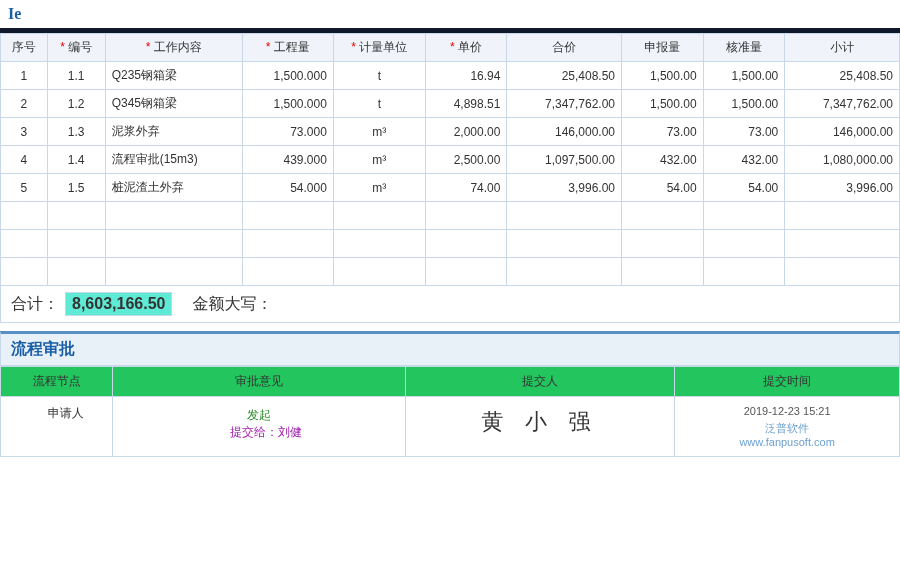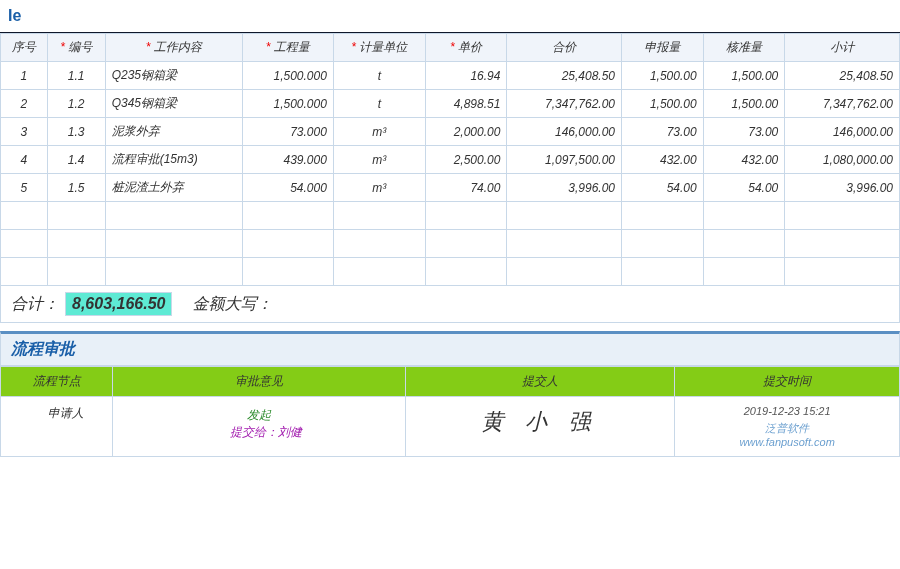--- a/index.html
+++ b/index.html
@@ -13,35 +13,35 @@
       width: 900px;
       min-height: 569px;
       background: #fff;
       overflow: hidden;
     }
     
     .top-nav {
       display: flex;
       align-items: center;
       background: #fff;
-      border-bottom: 1px solid #0f172a;
+      border-bottom: 5px solid #0f172a;
       height: 33px;
       padding: 0 8px;
       gap: 4px;
+      font-family: Liberation Serif, serif;
     }
     .nav-logo {
       font-size: 16px;
       font-weight: bold;
       color: #1a5fa8;
       margin-right: 8px;
     }
     
     .main-content {
       padding: 0;
-      font-style: italic;
     }
     table.data-table {
       width: 100%;
       border-collapse: collapse;
       font-size: 12px;
     }
     table.data-table th {
       background: #f0f4fa;
       border: 1px solid #c8d8e8;
       padding: 5px 4px;
@@ -115,21 +115,21 @@
       font-weight: bold;
       margin-top: 8px;
     }
     table.workflow-table {
       width: 100%;
       border-collapse: collapse;
       font-size: 12px;
       margin-top: 0;
     }
     table.workflow-table th {
-      background: #84cc16;
+      background: #22c55e;
       border: 1px solid #c8d8e8;
       padding: 6px 8px;
       text-align: center;
       font-weight: normal;
       color: #333;
     }
     table.workflow-table td {
       border: 1px solid #c8d8e8;
       padding: 8px 10px;
       vertical-align: top;

